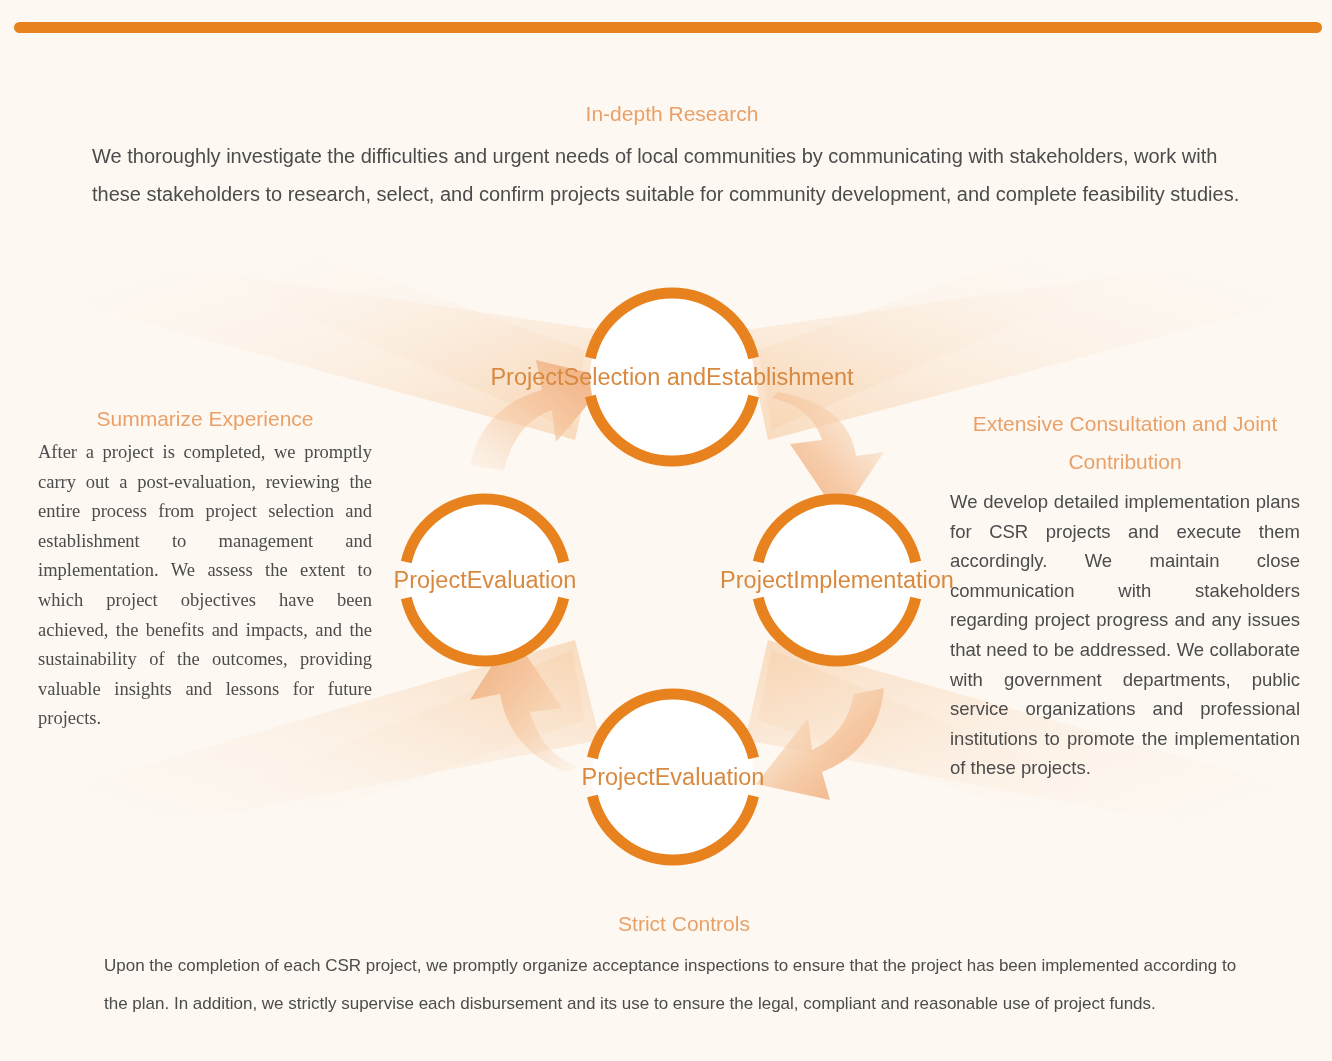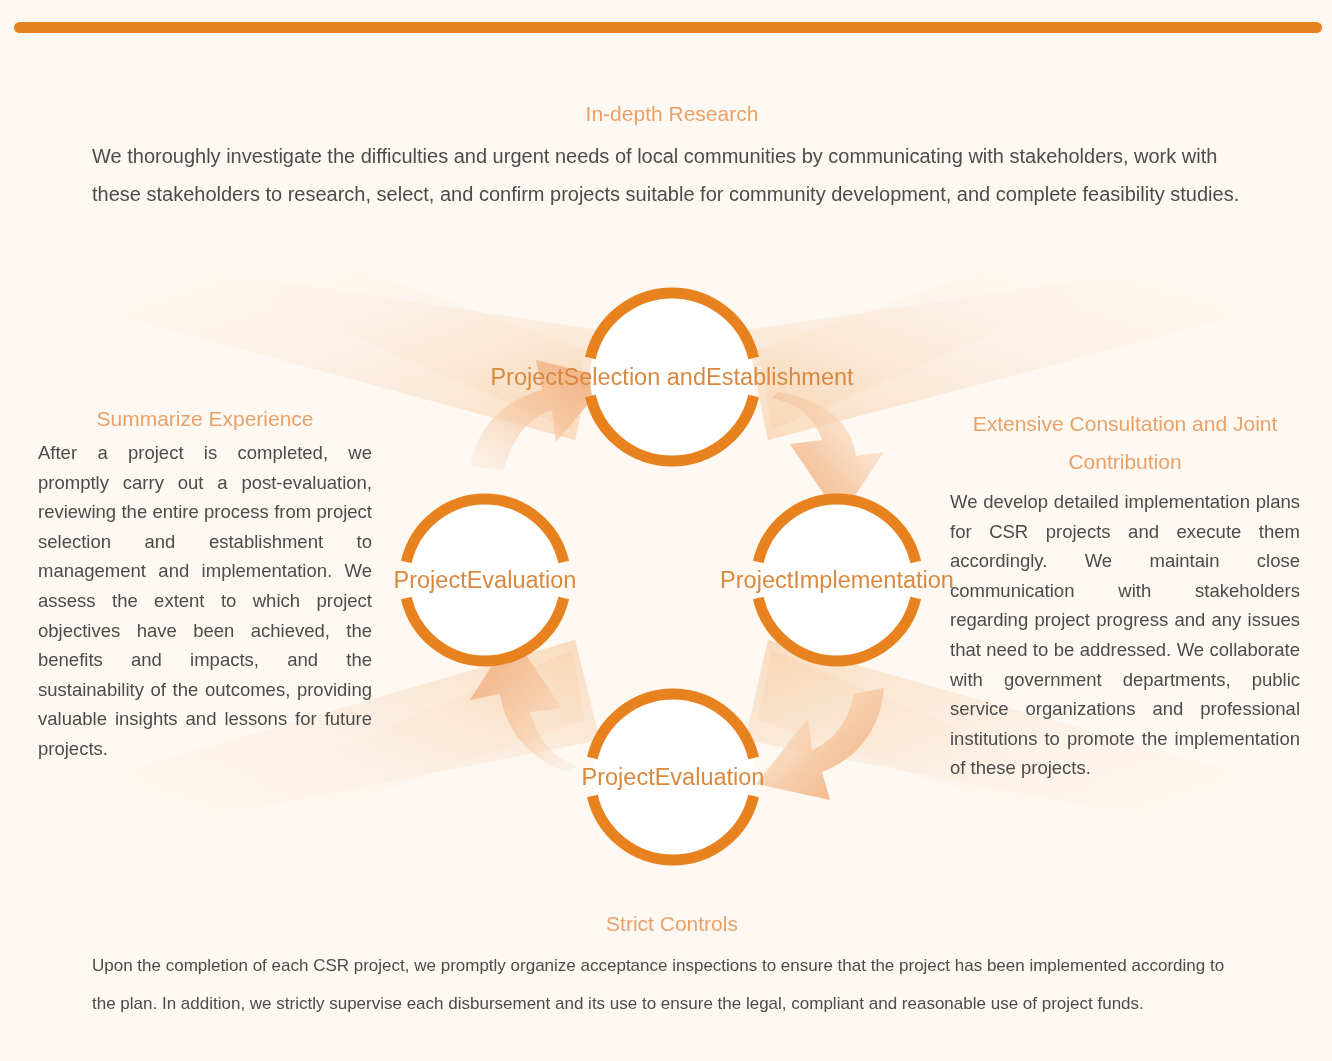--- a/index.html
+++ b/index.html
@@ -35,27 +35,27 @@
     font-size:19.5px;
     line-height:31px;
     margin:0;
     font-weight:400;
   }
 
   #block-top{left:92px;top:100px;width:1160px;text-align:center;}
   #block-top .heading{text-align:center;margin-bottom:10px;}
   #block-top .body{text-align:left;line-height:38px;font-size:20px;}
 
-  #block-bottom{left:92px;top:910px;width:1160px;}
+  #block-bottom{left:104px;top:910px;width:1160px;}
   #block-bottom .heading{text-align:center;margin-bottom:10px;}
   #block-bottom .body{text-align:left;line-height:38px;font-size:17px;}
 
   #block-left{left:38px;top:405px;width:334px;}
   #block-left .heading{text-align:center;}
-  #block-left .body{text-align:justify;font-size:18.5px;line-height:29.6px;}
+  #block-left .body{text-align:justify;font-size:18.5px;line-height:29.6px;font-family:Liberation Serif, serif;}
 
   #block-right{left:950px;top:405px;width:350px;}
   #block-right .heading{text-align:center;line-height:38px;}
   #block-right .body{text-align:justify;font-size:18.5px;line-height:29.6px;}
 
   
   .node{position:absolute;}
   .node svg{position:absolute;left:0;top:0;overflow:visible;}
   .node .label{
     position:absolute;left:-22px;top:0;width:calc(100% + 44px);height:100%;

